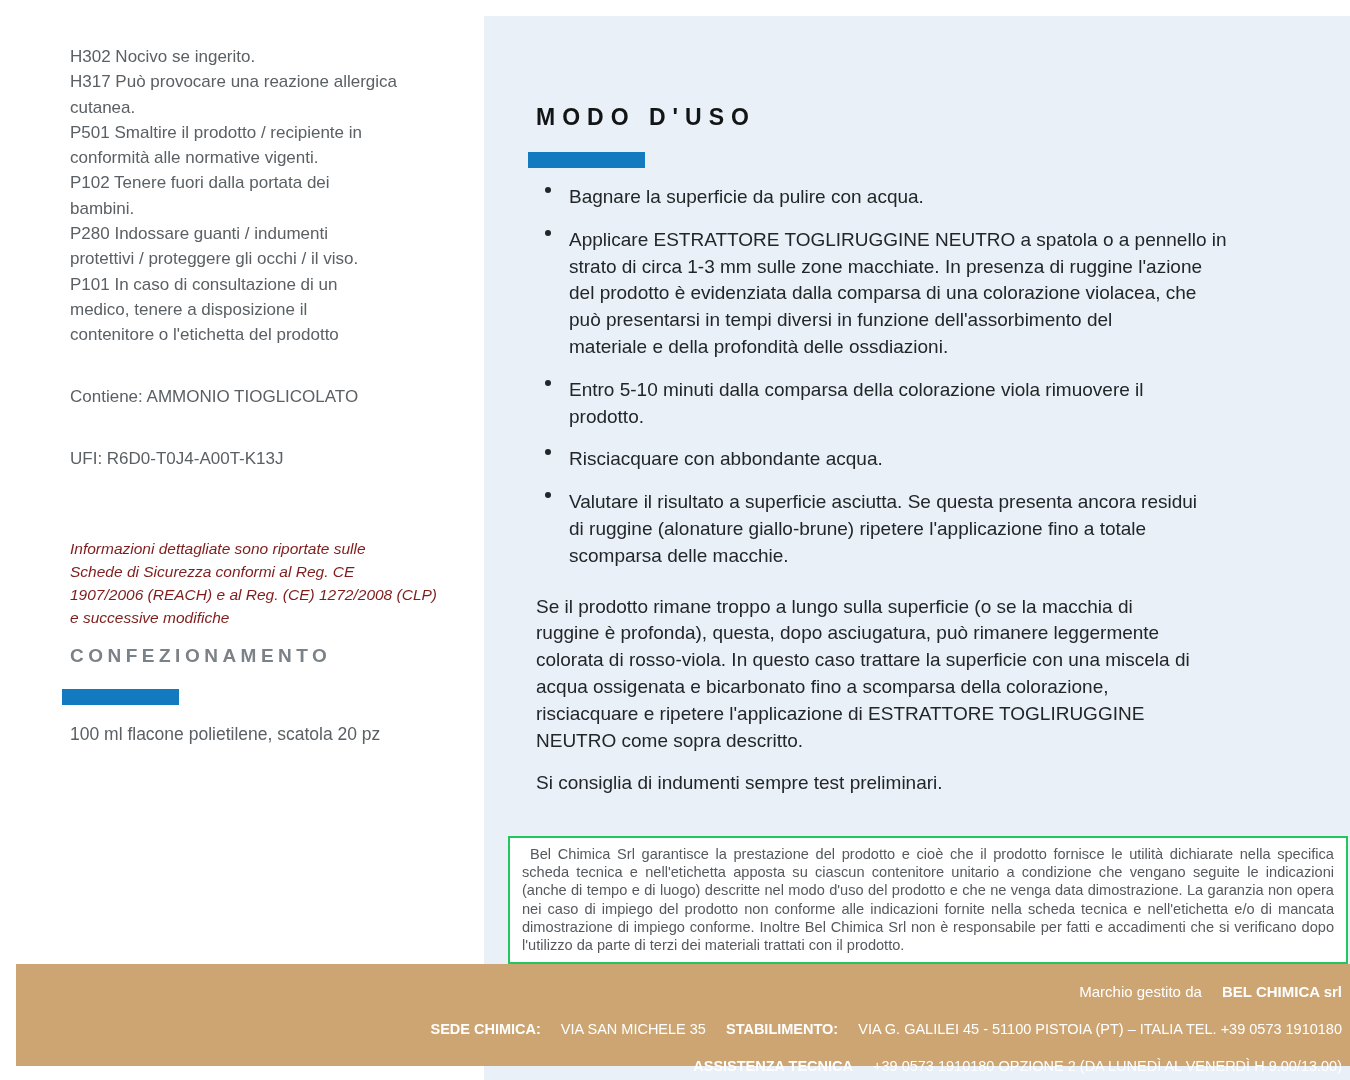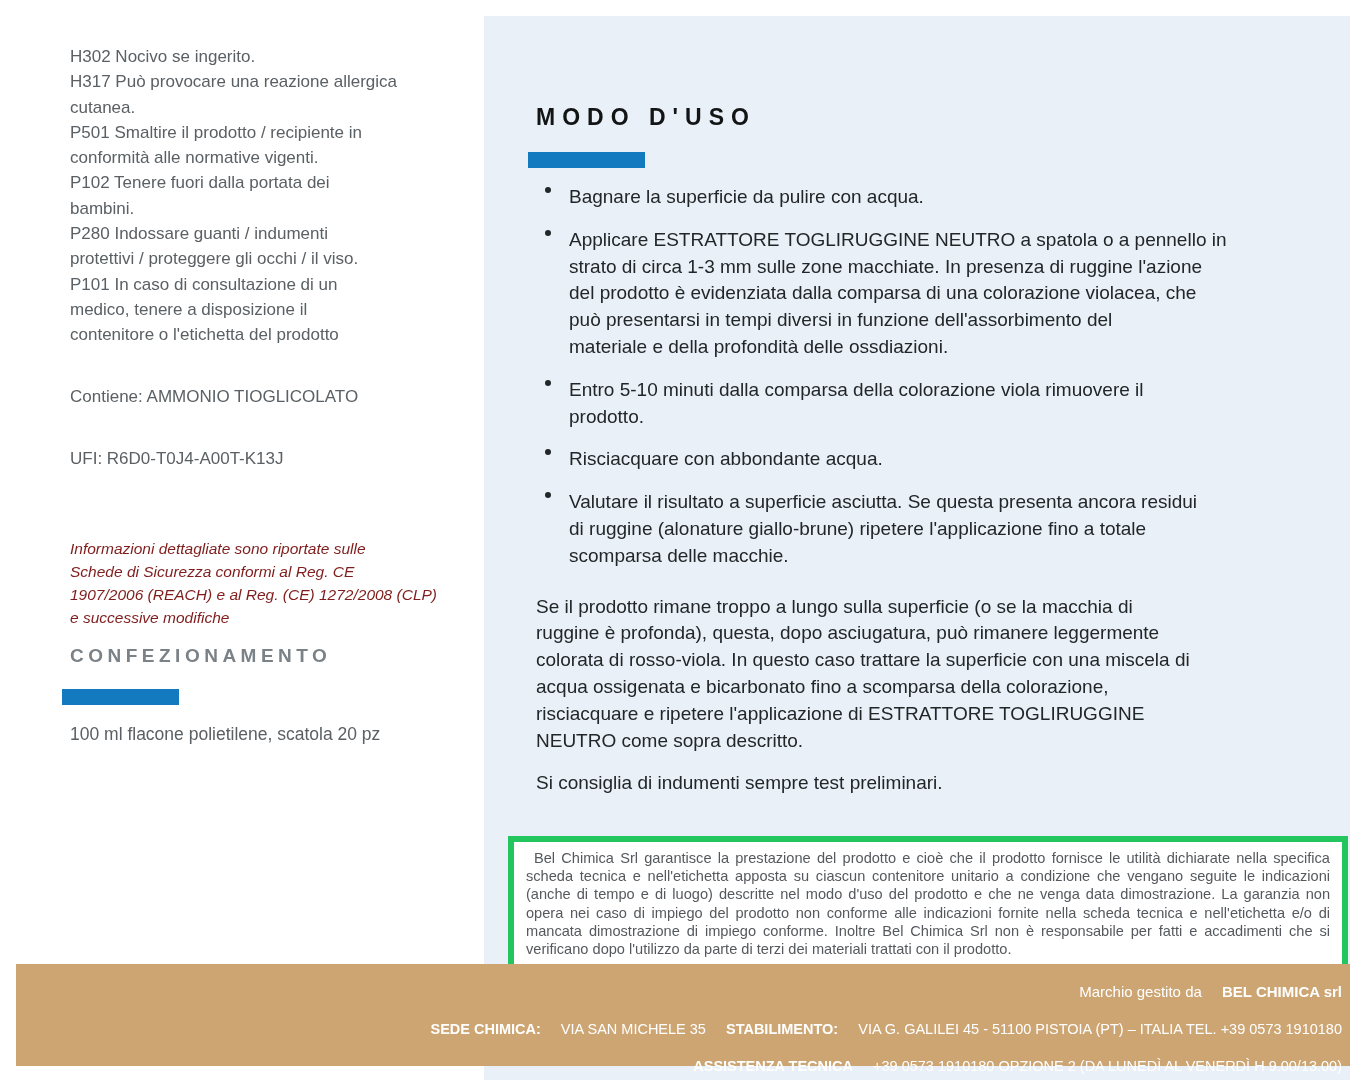--- a/index.html
+++ b/index.html
@@ -30,21 +30,21 @@
   .usage-heading{font-size:23px;font-weight:bold;letter-spacing:7px;color:#121416;line-height:28px;}
   .usage-underbar{width:117px;height:12px;background:var(--accent-blue);margin-top:13px;}
   .usage-list{list-style:none;}
   .usage-list li{position:relative;padding-left:33px;font-size:19px;line-height:26.8px;white-space:pre-line;max-width:800px;}
   .usage-list li::before{content:"";position:absolute;left:9px;top:11px;width:6px;height:6px;border-radius:50%;background:#232629;}
   .usage-paragraph{font-size:19px;line-height:26.8px;white-space:pre-line;max-width:810px;}
   .usage-note{font-size:19px;line-height:26.8px;}
   .consumption{margin-top:40px;font-size:19.5px;font-weight:bold;color:#17191b;}
 
   
-  .disclaimer{position:absolute;left:492px;top:820px;width:840px;background:#fff;border:6px solid #22c55e;
+  .disclaimer{position:absolute;left:492px;top:820px;width:840px;background:#fff;border:2px solid #22c55e;
     padding:7px 12px 8px 12px;font-size:14.6px;line-height:18.2px;color:#55595d;text-align:justify;}
 
   
   .footer{position:absolute;left:0;top:948px;width:1350px;height:102px;background:var(--footer-tan);
     color:#fff;text-align:right;padding-top:9px;}
   .footer-line{font-size:14.5px;line-height:21.5px;}
   .footer-line:first-child{font-size:15px;}
   .footer .fw{font-weight:bold;}
 </style>
 </head>

